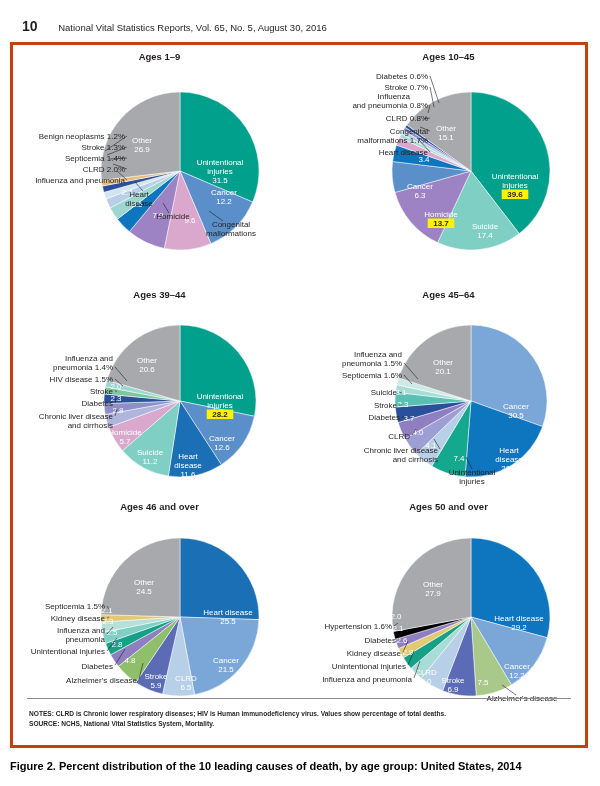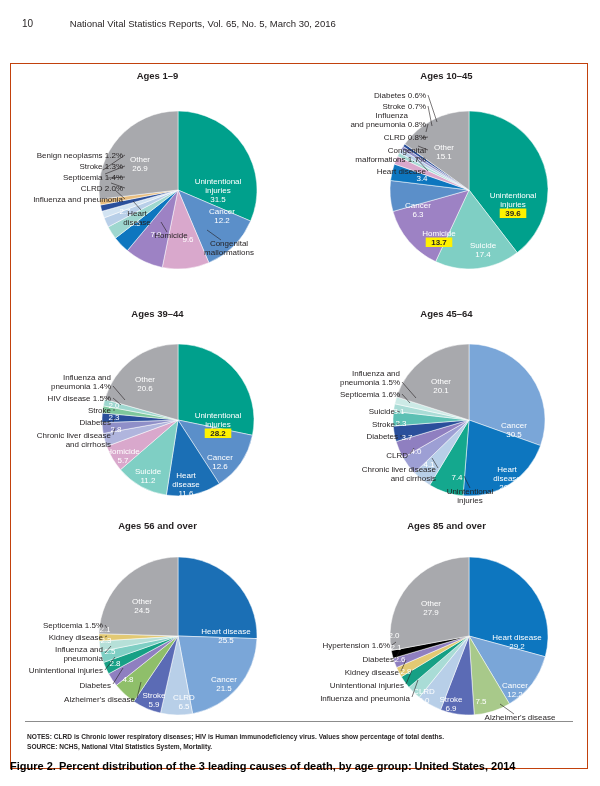--- a/index.html
+++ b/index.html
@@ -21,37 +21,36 @@
     position: absolute;
     top: 18px;
     left: 22px;
     right: 10px;
     height: 16px;
     font-size: 9.5px;
     color: #231f20;
     white-space: nowrap;
   }
   .page-number {
-    font-weight: normal;
-    font-size: 10px;
-    margin-right: 34px;
+    font-weight: bold;
+    font-size: 14px;
+    margin-right: 18px;
   }
   .header-title { font-size: 9.5px; }
 
   
   .figure-frame {
     position: absolute;
     top: 42px;
     left: 10px;
     width: 578px;
     height: 706px;
-    border: 1px solid #c2410c;
+    border: 3px solid #c2410c;
     box-sizing: border-box;
     background: #ffffff;
-    margin-top: 21px;
   }
 
   
   .panel {
     position: absolute;
     box-sizing: border-box;
   }
   .panel-title {
     position: absolute;
     top: 0;
@@ -122,21 +121,21 @@
     font-weight: bold;
     color: #000000;
     white-space: nowrap;
   }
 </style>
 </head>
 <body>
 
 <div class="page-header">
   <span class="page-number">10</span>
-  <span class="header-title">National Vital Statistics Reports, Vol. 65, No. 5, March 30, 2016</span>
+  <span class="header-title">National Vital Statistics Reports, Vol. 65, No. 5, August 30, 2016</span>
 </div>
 
 <div class="figure-frame">
 
   <div id="panels-host">
       <div class="panel" style="left: 4px; top: 6px; width: 285px; height: 238px;">
         <div class="panel-title">Ages 1–9</div>
         <svg class="pie-svg" width="285" height="238">
           <path d="M 163 120 L 163 41 A 79 79 0 0 1 235.6259952179608 151.0880172832031 Z" fill="#00a08c" stroke="#ffffff" stroke-width="0.5"></path>
           <path d="M 163 120 L 235.6259952179608 151.0880172832031 A 79 79 0 0 1 193.86015897372243 192.7231090377507 Z" fill="#5b8fc9" stroke="#ffffff" stroke-width="0.5"></path>
@@ -374,21 +373,21 @@
           <text x="104" y="150" class="out-label r">CLRD</text>
           <path d="M 134 160 L 128 150" class="leader"></path>
           <text x="132" y="164" class="out-label r">Chronic liver disease</text>
           <text x="132" y="173" class="out-label r">and cirrhosis</text>
           <path d="M 166 180 L 160 168" class="leader"></path>
           <text x="166" y="186" class="out-label c">Unintentional</text>
           <text x="166" y="195" class="out-label c">injuries</text>
         </svg>
       </div>
       <div class="panel" style="left: 4px; top: 456px; width: 285px; height: 212px;">
-        <div class="panel-title">Ages 56 and over</div>
+        <div class="panel-title">Ages 46 and over</div>
         <svg class="pie-svg" width="285" height="212">
           <path d="M 163 116 L 163 37 A 79 79 0 0 1 241.95693692849648 118.60808567141298 Z" fill="#1b6fb5" stroke="#ffffff" stroke-width="0.5"></path>
           <path d="M 163 116 L 241.95693692849648 118.60808567141298 A 79 79 0 0 1 177.57366773747586 193.64411251780558 Z" fill="#7aa6d8" stroke="#ffffff" stroke-width="0.5"></path>
           <path d="M 163 116 L 177.57366773747586 193.64411251780558 A 79 79 0 0 1 145.5073592465968 193.0389999900854 Z" fill="#b8cfe8" stroke="#ffffff" stroke-width="0.5"></path>
           <path d="M 163 116 L 145.5073592465968 193.0389999900854 A 79 79 0 0 1 118.76199189512994 181.45226229026352 Z" fill="#5b6bb5" stroke="#ffffff" stroke-width="0.5"></path>
           <path d="M 163 116 L 118.76199189512994 181.45226229026352 A 79 79 0 0 1 101.3017530559725 165.33889261053395 Z" fill="#8fbf6a" stroke="#ffffff" stroke-width="0.5"></path>
           <path d="M 163 116 L 101.3017530559725 165.33889261053395 A 79 79 0 0 1 93.61201069196126 153.76647904938324 Z" fill="#8f7fc0" stroke="#ffffff" stroke-width="0.5"></path>
           <path d="M 163 116 L 93.61201069196126 153.76647904938324 A 79 79 0 0 1 88.55415553878882 142.4351327300839 Z" fill="#16a085" stroke="#ffffff" stroke-width="0.5"></path>
           <path d="M 163 116 L 88.55415553878882 142.4351327300839 A 79 79 0 0 1 85.52099353961687 131.4273639326979 Z" fill="#7fcfc4" stroke="#ffffff" stroke-width="0.5"></path>
           <path d="M 163 116 L 85.52099353961687 131.4273639326979 A 79 79 0 0 1 84.16410551276878 121.08937524634864 Z" fill="#b6e0d8" stroke="#ffffff" stroke-width="0.5"></path>
@@ -438,21 +437,21 @@
           <text x="88" y="141" class="out-label r">pneumonia</text>
           <path d="M 90 150 L 100 137" class="leader"></path>
           <text x="88" y="153" class="out-label r">Unintentional injuries</text>
           <path d="M 98 164 L 108 148" class="leader"></path>
           <text x="96" y="168" class="out-label r">Diabetes</text>
           <path d="M 122 178 L 126 162" class="leader"></path>
           <text x="120" y="182" class="out-label r">Alzheimer's disease</text>
         </svg>
       </div>
       <div class="panel" style="left: 293px; top: 456px; width: 285px; height: 212px;">
-        <div class="panel-title">Ages 85 and over</div>
+        <div class="panel-title">Ages 50 and over</div>
         <svg class="pie-svg" width="285" height="212">
           <path d="M 165 116 L 165 37 A 79 79 0 0 1 241.22717652688436 136.7465071455223 Z" fill="#0d76bf" stroke="#ffffff" stroke-width="0.5"></path>
           <path d="M 165 116 L 241.22717652688436 136.7465071455223 A 79 79 0 0 1 205.464189308296 183.85019811041366 Z" fill="#7aa6d8" stroke="#ffffff" stroke-width="0.5"></path>
           <path d="M 165 116 L 205.464189308296 183.85019811041366 A 79 79 0 0 1 170.21332799650295 194.82779466153343 Z" fill="#a8c98a" stroke="#ffffff" stroke-width="0.5"></path>
           <path d="M 165 116 L 170.21332799650295 194.82779466153343 A 79 79 0 0 1 136.58459035808164 189.71271596462833 Z" fill="#5b6bb5" stroke="#ffffff" stroke-width="0.5"></path>
           <path d="M 165 116 L 136.58459035808164 189.71271596462833 A 79 79 0 0 1 115.17757520163794 177.3084495580467 Z" fill="#b8cfe8" stroke="#ffffff" stroke-width="0.5"></path>
           <path d="M 165 116 L 115.17757520163794 177.3084495580467 A 79 79 0 0 1 104.88358127272824 167.25442614455193 Z" fill="#a9dcd6" stroke="#ffffff" stroke-width="0.5"></path>
           <path d="M 165 116 L 104.88358127272824 167.25442614455193 A 79 79 0 0 1 97.34142992442565 156.78379451851674 Z" fill="#16a085" stroke="#ffffff" stroke-width="0.5"></path>
           <path d="M 165 116 L 97.34142992442565 156.78379451851674 A 79 79 0 0 1 92.55968585811492 147.51826275391784 Z" fill="#e2c973" stroke="#ffffff" stroke-width="0.5"></path>
           <path d="M 165 116 L 92.55968585811492 147.51826275391784 A 79 79 0 0 1 89.17782284609804 138.18101556832573 Z" fill="#8f7fc0" stroke="#ffffff" stroke-width="0.5"></path>
@@ -509,13 +508,13 @@
       </div>
     </div>
 
   <div class="notes-rule"></div>
   <div class="notes">
     <div>NOTES: CLRD is Chronic lower respiratory diseases; HIV is Human immunodeficiency virus. Values show percentage of total deaths.</div>
     <div>SOURCE: NCHS, National Vital Statistics System, Mortality.</div>
   </div>
 </div>
 
-<div class="figure-caption">Figure 2. Percent distribution of the 3 leading causes of death, by age group: United States, 2014</div>
+<div class="figure-caption">Figure 2. Percent distribution of the 10 leading causes of death, by age group: United States, 2014</div>
 
 </body></html>

